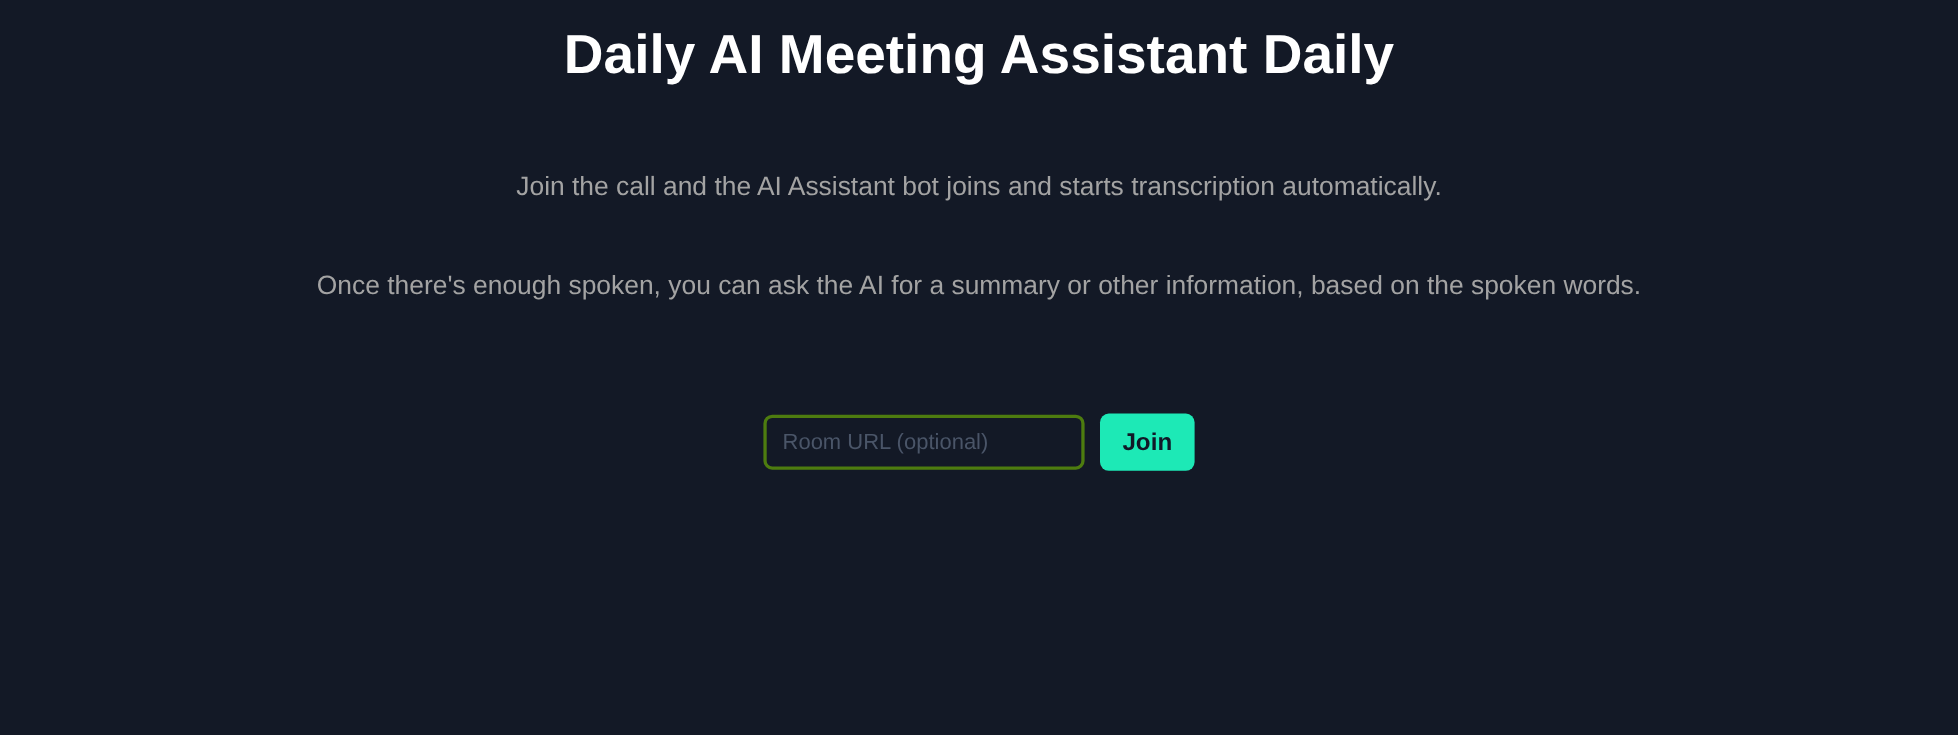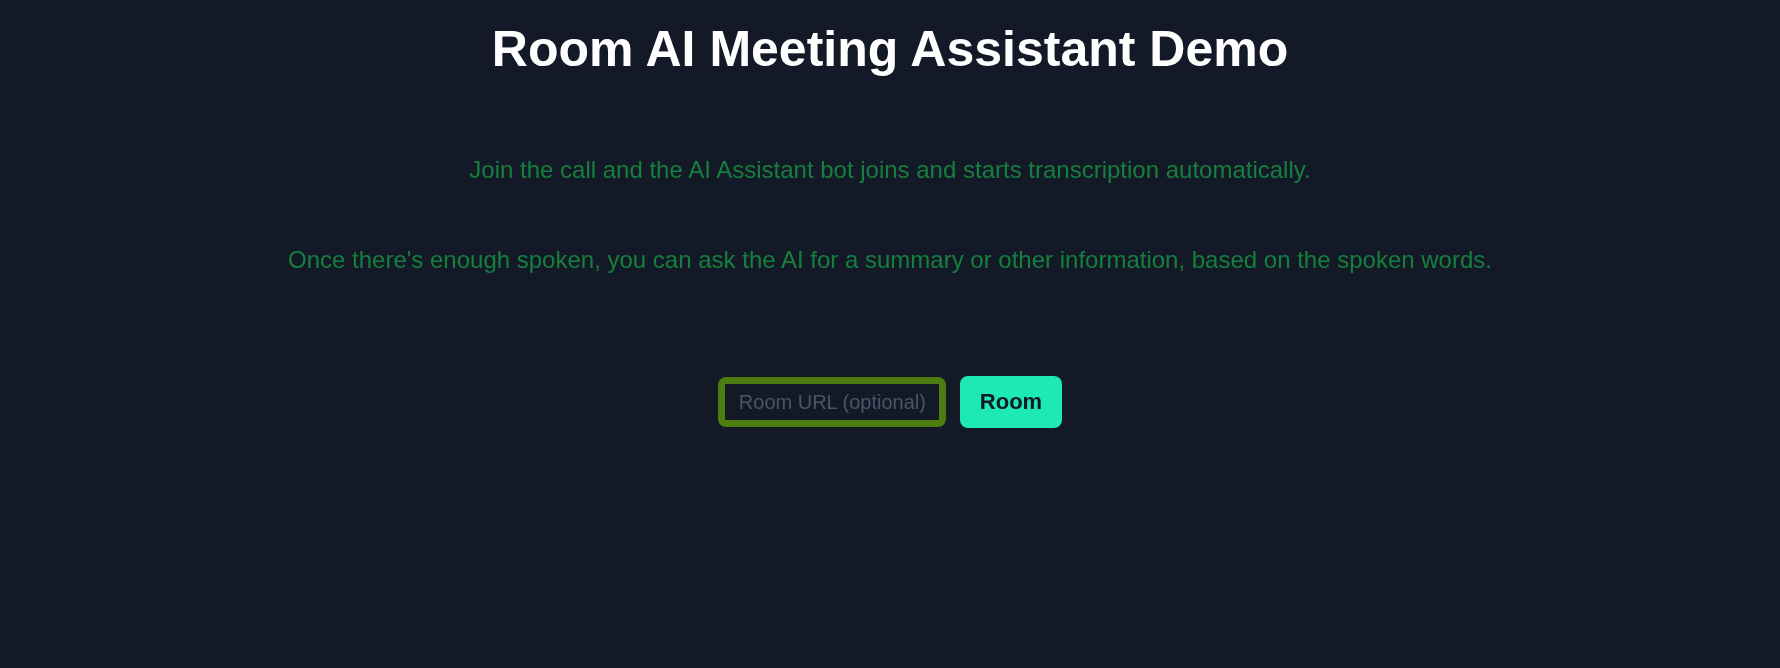--- a/index.html
+++ b/index.html
@@ -22,34 +22,34 @@
       font-size: 50px;
       font-weight: 800;
       text-align: center;
       margin-bottom: 78px;
     }
     .description {
       font-size: 24px;
       font-weight: 400;
       text-align: center;
       margin-bottom: 62px;
-      color: #15803d;
+      color: #a3a3a3;
     }
     .form-row {
       display: flex;
       align-items: center;
       justify-content: center;
       gap: 14px;
       margin-top: 40px;
     }
     .room-input {
-      width: 228px;
+      width: 292px;
       height: 50px;
       background-color: transparent;
-      border: 7px solid #4d7c0f;
+      border: 3px solid #4d7c0f;
       border-radius: 8px;
       padding: 0 14px;
       font-size: 20px;
       color: #ffffff;
       outline: none;
     }
     .room-input::placeholder {
       color: #4a5568;
     }
     .join-button {
@@ -60,22 +60,22 @@
       border: none;
       border-radius: 8px;
       font-size: 22px;
       font-weight: 700;
       cursor: pointer;
     }
   </style>
 </head>
 <body>
 
-<h1 class="title">Room AI Meeting Assistant Demo</h1>
+<h1 class="title">Daily AI Meeting Assistant Daily</h1>
 
 <p class="description">Join the call and the AI Assistant bot joins and starts transcription automatically.</p>
 
 <p class="description">Once there's enough spoken, you can ask the AI for a summary or other information, based on the spoken words.</p>
 
 <div class="form-row">
   <input type="text" class="room-input" placeholder="Room URL (optional)" style="">
-  <button class="join-button">Room</button>
+  <button class="join-button">Join</button>
 </div>
 
 </body></html>

